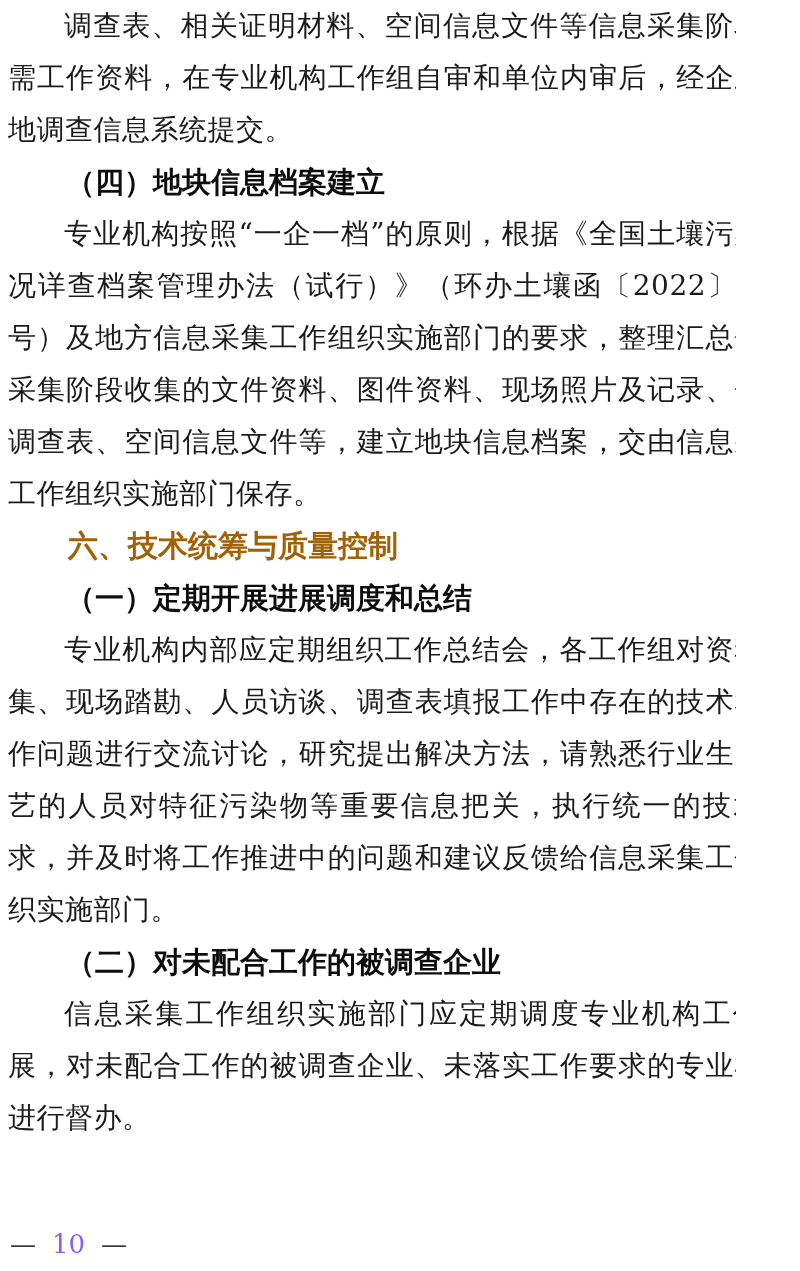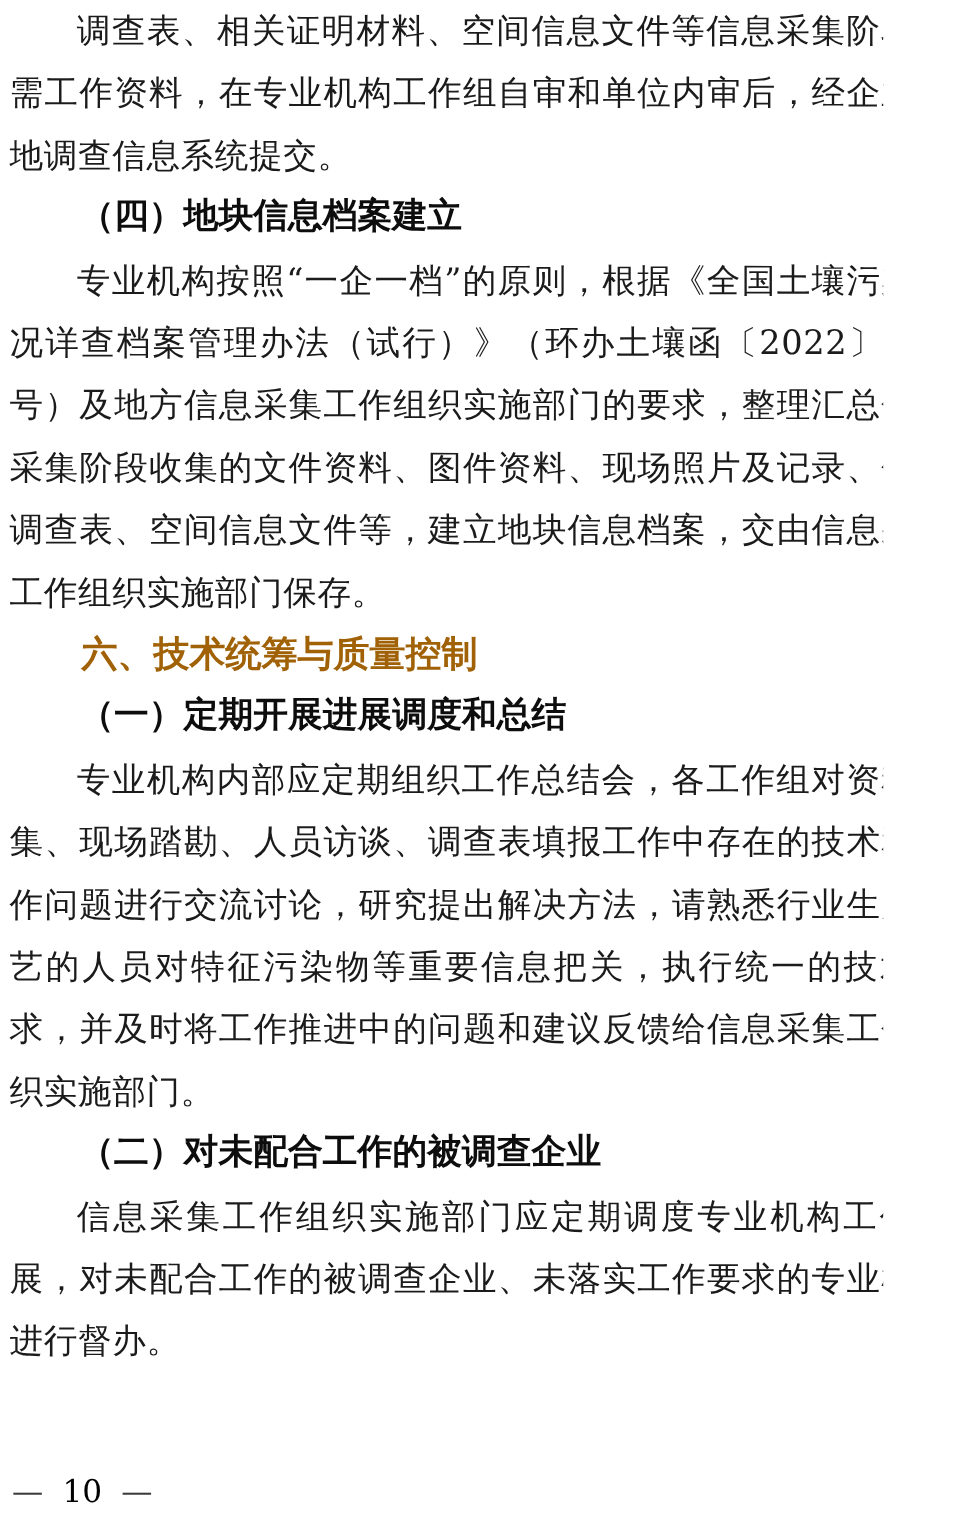--- a/index.html
+++ b/index.html
@@ -32,21 +32,21 @@
     word-break: break-all;
     letter-spacing: 0.5px;
     color: #1b1b1b;
   }
   .heading-kai {
     margin: 0;
     font-size: 29px;
     line-height: 52px;
     font-weight: bold;
     text-indent: 2em;
-    font-family: Liberation Mono, monospace;
+    font-family: Liberation Serif, serif;
     color: #0d0d0d;
   }
   .heading-hei {
     margin: 0;
     font-size: 30px;
     line-height: 52px;
     font-weight: bold;
     text-indent: 2em;
     font-family: "DejaVu Sans", "Liberation Sans", sans-serif;
     color: #a16207;
@@ -61,21 +61,21 @@
     font-family: "DejaVu Serif", "Liberation Serif", serif;
     display: flex;
     align-items: center;
     gap: 16px;
   }
   .footer .dash {
     color: #3a3a3a;
     letter-spacing: 0;
   }
   .footer .num {
-    color: #000000;
+    color: #8b5cf6;
   }
 </style>
 </head>
 <body>
 
 <div class="page">
 
   <div class="content">
     <p class="para">调查表、相关证明材料、空间信息文件等信息采集阶段所需工作资料，在专业机构工作组自审和单位内审后，经企业用地调查信息系统提交。</p>
 

